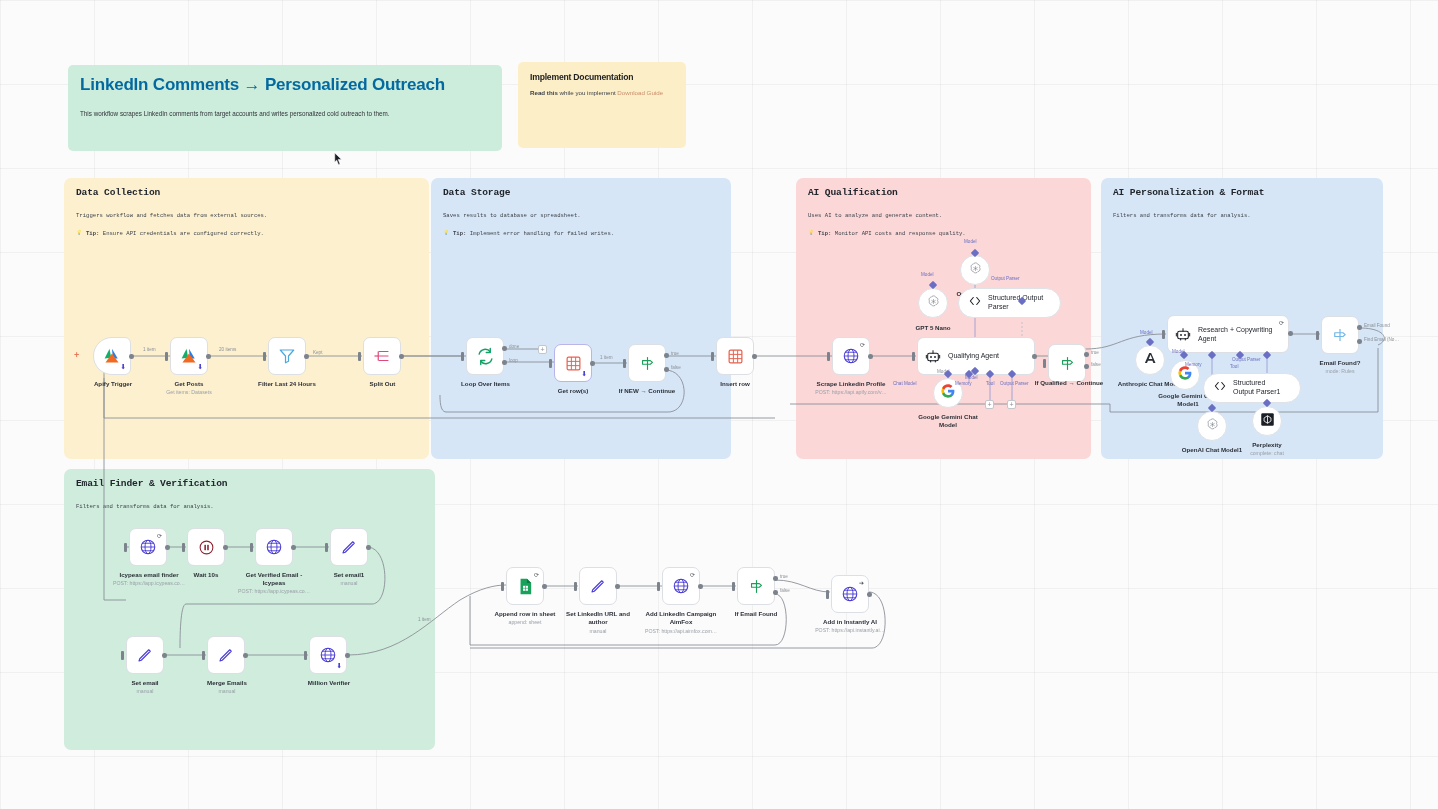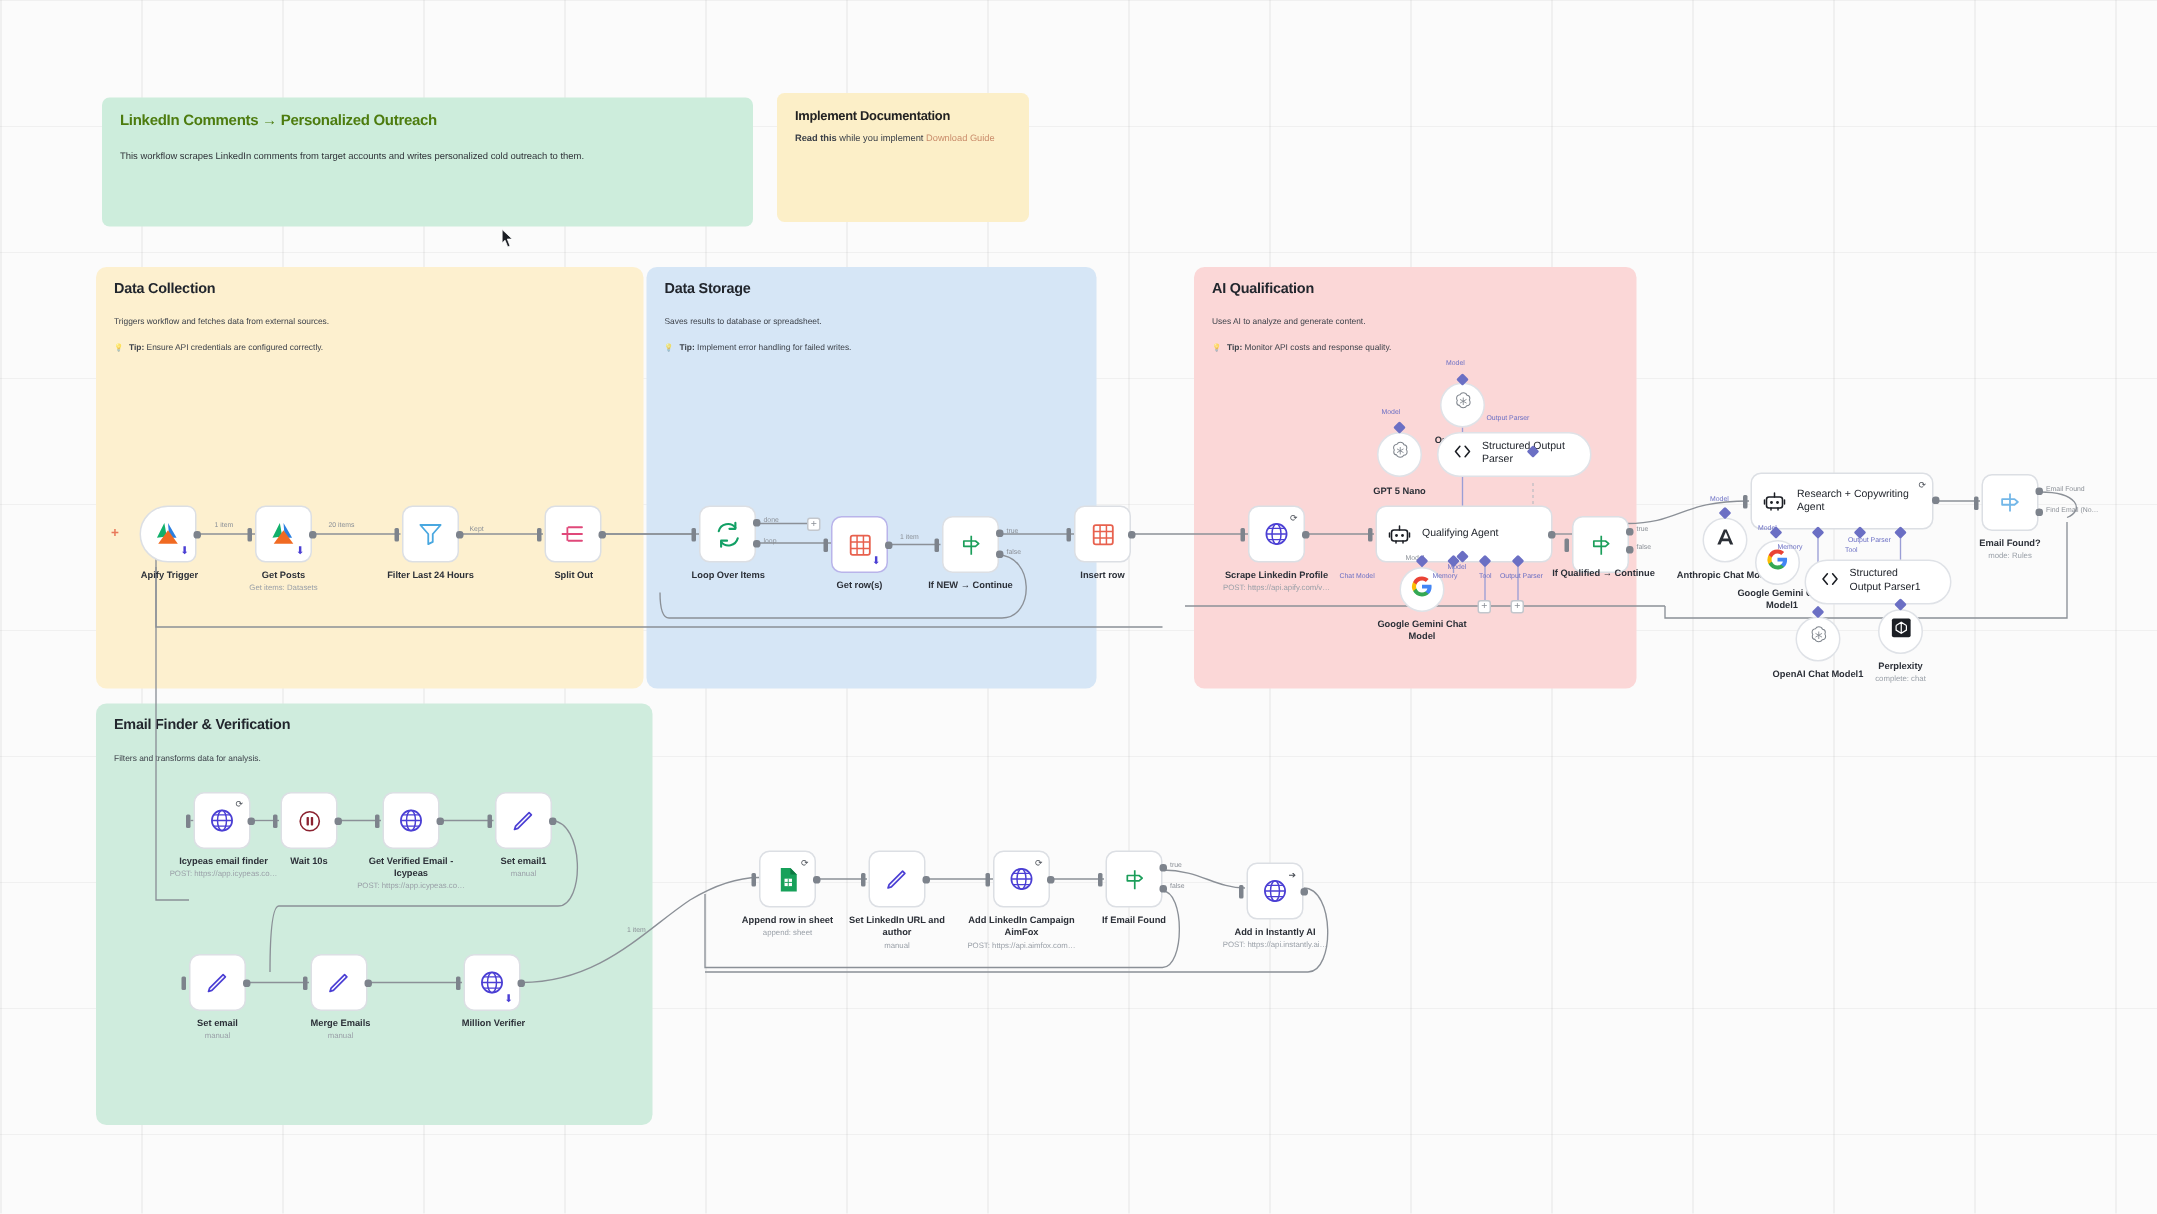--- a/index.html
+++ b/index.html
@@ -17,29 +17,29 @@
   #canvas { position:absolute; inset:0; }
 
   
   .sticky { position:absolute; border-radius:5px; padding:10px 12px 8px 12px; }
   .sticky .st-title { font-size:15.5px; font-weight:700; letter-spacing:-.2px; color:#23272f; }
   .sticky .st-body  { font-size:6.6px; color:#3b4048; margin-top:13px; line-height:1.5; }
   .st-bold { font-weight:700; }
   .st-link { color:#c98b6a; }
 
   .note-title  { left:68px;  top:65px;  width:434px; height:86px;  background:#cdeddc; }
-  .note-title .st-title { font-size:10px; font-weight:700; color:#4d7c0f; }
+  .note-title .st-title { font-size:17px; font-weight:700; color:#0369a1; }
   .note-title .st-body  { font-size:6.3px; margin-top:14px; color:#2f3238; }
 
   .note-doc { left:518px; top:62px; width:168px; height:86px; background:#fcefc8; }
   .note-doc .st-title { font-size:8.6px; font-weight:700; color:#222; }
   .note-doc .st-body  { font-size:6.2px; margin-top:6px; }
 
   
-  .group { position:absolute; border-radius:7px; padding:9px 12px; }
+  .group { position:absolute; border-radius:7px; padding:9px 12px;font-family:Liberation Mono, monospace; }
   .group .g-title { font-size:9.6px; font-weight:700; color:#22262d; letter-spacing:-.15px;}
   .group .g-desc  { font-size:5.6px; color:#3e434b; margin-top:14px; }
   .group .g-tip   { font-size:5.6px; color:#3e434b; margin-top:11px; padding-left:10px; position:relative;}
   .group .g-tip:before{ content:"\1F4A1"; position:absolute; left:0; top:-1px; font-size:5px; opacity:.55;}
   .g-tip b { font-weight:700; }
 
   .grp-collect  { left:64px;   top:178px; width:365px; height:281px; background:#fdf0cf; }
   .grp-storage  { left:431px;  top:178px; width:300px; height:281px; background:#d6e6f6; }
   .grp-qual     { left:796px;  top:178px; width:295px; height:281px; background:#fbd7d7; }
   .grp-person   { left:1101px; top:178px; width:282px; height:281px; background:#d6e6f6; }
@@ -105,20 +105,24 @@
   <div class="group grp-storage">
     <div class="g-title">Data Storage</div>
     <div class="g-desc">Saves results to database or spreadsheet.</div>
     <div class="g-tip"><b>Tip:</b><span> Implement error handling for failed writes.</span></div>
   </div>
   <div class="group grp-qual">
     <div class="g-title">AI Qualification</div>
     <div class="g-desc">Uses AI to analyze and generate content.</div>
     <div class="g-tip"><b>Tip:</b><span> Monitor API costs and response quality.</span></div>
   </div>
+  <div class="group grp-person">
+    <div class="g-title">AI Personalization &amp; Format</div>
+    <div class="g-desc">Filters and transforms data for analysis.</div>
+  </div>
   <div class="group grp-email">
     <div class="g-title">Email Finder &amp; Verification</div>
     <div class="g-desc">Filters and transforms data for analysis.</div>
   </div>
 
   <div class="sticky note-title">
     <div class="st-title">LinkedIn Comments → Personalized Outreach</div>
     <div class="st-body">This workflow scrapes LinkedIn comments from target accounts and writes personalized cold outreach to them.</div>
   </div>
   <div class="sticky note-doc">

